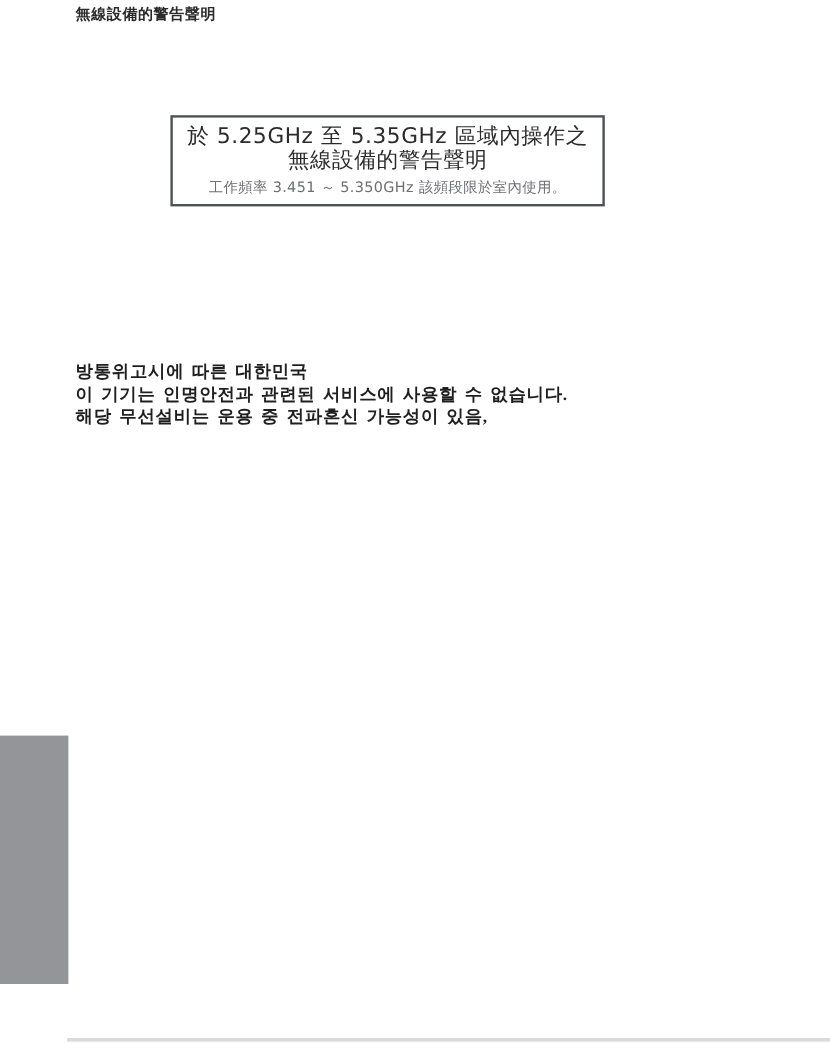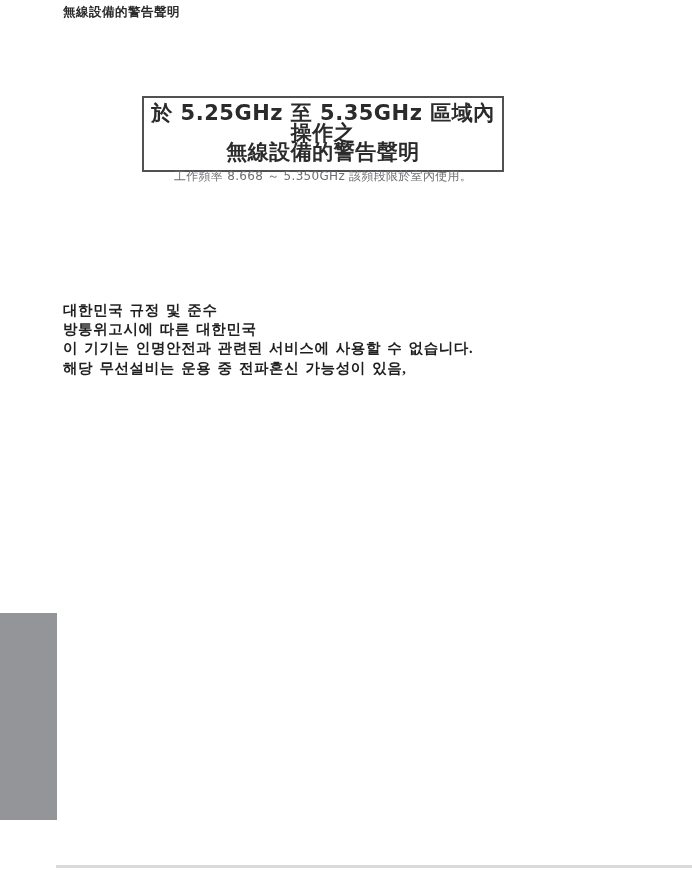--- a/index.html
+++ b/index.html
@@ -49,22 +49,22 @@
     left: 142px;
     top: 96px;
     width: 358px;
     height: 72px;
     border: 2px solid #4f5154;
     background: #ffffff;
     text-align: center;
     box-sizing: content-box;
   }
   .warning-box .box-title {
-    font-size: 21px;
-    font-weight: bold;
+    font-size: 18px;
+    font-weight: normal;
     line-height: 19.5px;
     color: #2b2b2b;
     letter-spacing: 0.5px;
   }
   .warning-box .box-title-wrap {
     margin-top: 6px;
   }
   .warning-box .box-subtitle {
     margin-top: 5px;
     font-size: 12px;
@@ -113,26 +113,25 @@
 <div class="page">
 
   <div class="section-title">無線設備的警告聲明</div>
 
 
   <div class="warning-box" style="border-color: rgb(79, 81, 84);">
     <div class="box-title-wrap">
       <div class="box-title">於 5.25GHz 至 5.35GHz 區域內操作之</div>
       <div class="box-title">無線設備的警告聲明</div>
     </div>
-    <div class="box-subtitle" style="color: rgb(109, 110, 113);">工作頻率 8.668 ～ 5.350GHz 該頻段限於室內使用。</div>
+    <div class="box-subtitle" style="color: rgb(109, 110, 113);">工作頻率 3.451 ～ 5.350GHz 該頻段限於室內使用。</div>
   </div>
 
 
   <div class="notice-ko">
-    <div>대한민국 규정 및 준수</div>
     <div>방통위고시에 따른 대한민국</div>
     <div>이 기기는 인명안전과 관련된 서비스에 사용할 수 없습니다.</div>
     <div>해당 무선설비는 운용 중 전파혼신 가능성이 있음,</div>
   </div>
 
   <div class="chapter-tab" style="background: rgb(147, 149, 152);"></div>
 
   <div class="footer-rule" style="background: rgb(218, 218, 218);"></div>
 
 </div>

